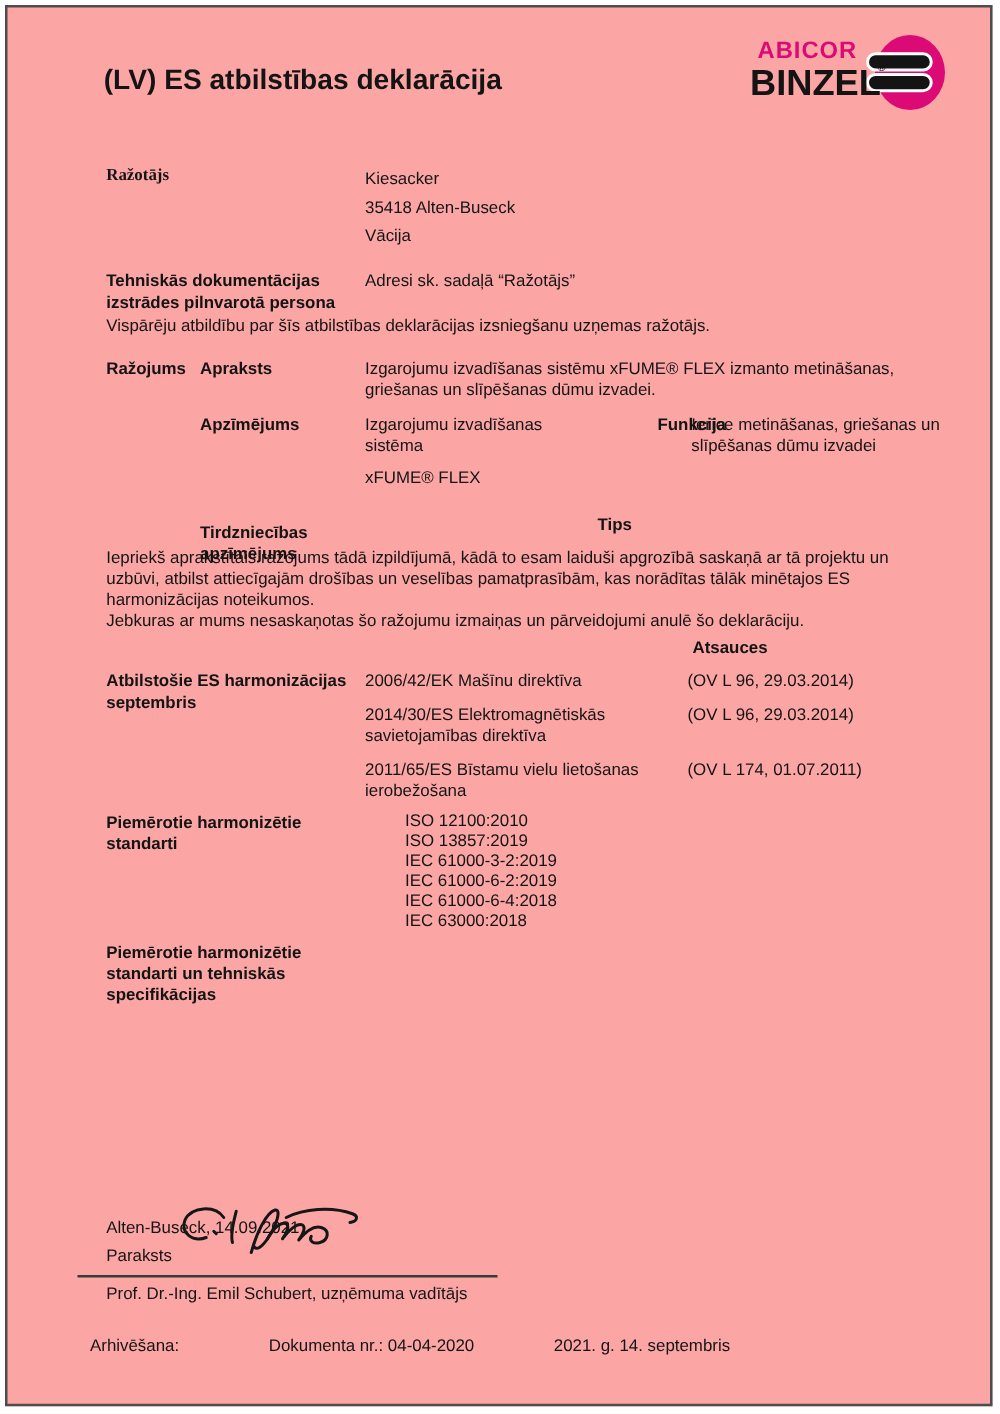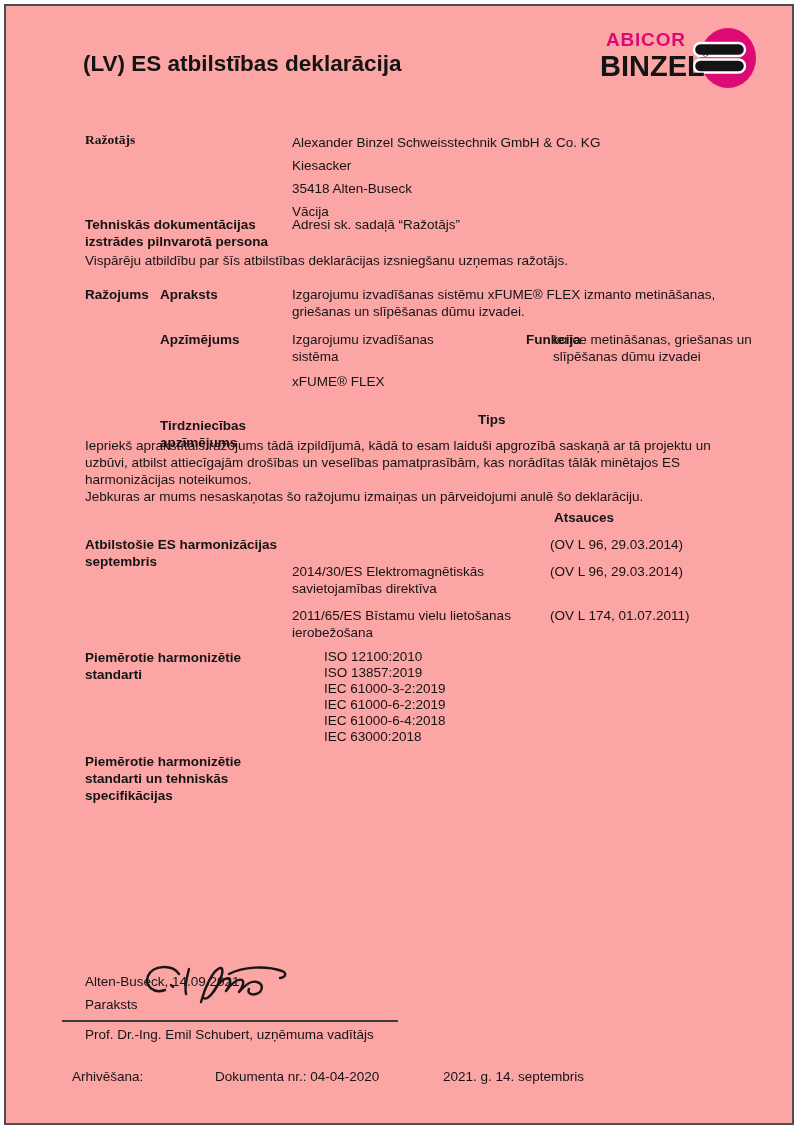--- a/index.html
+++ b/index.html
@@ -68,21 +68,20 @@
         <rect x="118" y="35.5" width="51" height="13" rx="6.5" fill="#141414"></rect>
       </g>
       <text x="30" y="22" font-size="19" font-weight="bold" letter-spacing="0.8" fill="#DB0A74">ABICOR</text>
       <text x="24" y="52" font-size="29" font-weight="bold" fill="#141414">BINZEL</text>
       <text x="126" y="33" font-size="9" font-weight="bold" fill="#141414">®</text>
     </svg>
   </div>
 
   <div class="abs b" id="mfr-label">Ražotājs</div>
   <div class="abs" id="mfr-value">
-    <div>Alexander Binzel Schweisstechnik GmbH &amp; Co. KG</div>
     <div>Kiesacker</div>
     <div>35418 Alten-Buseck</div>
     <div>Vācija</div>
   </div>
 
   <div class="abs b" id="td-label">Tehniskās dokumentācijas izstrādes pilnvarotā persona</div>
   <div class="abs" id="td-value">Adresi sk. sadaļā “Ražotājs”</div>
 
   <div class="abs" id="general">Vispārēju atbildību par šīs atbilstības deklarācijas izsniegšanu uzņemas ražotājs.</div>
 
@@ -99,20 +98,21 @@
   <div class="abs" id="type-value"></div>
 
   <div class="abs" id="decl">
     <div>Iepriekš aprakstītais ražojums tādā izpildījumā, kādā to esam laiduši apgrozībā saskaņā ar tā projektu un uzbūvi, atbilst attiecīgajām drošības un veselības pamatprasībām, kas norādītas tālāk minētajos ES harmonizācijas noteikumos.</div>
     <div>Jebkuras ar mums nesaskaņotas šo ražojumu izmaiņas un pārveidojumi anulē šo deklarāciju.</div>
   </div>
 
   <div class="abs b" id="refs-h">Atsauces</div>
 
   <div class="abs b" id="reg-label">Atbilstošie ES harmonizācijas septembris</div>
+  <div class="abs" id="reg1-name">2006/42/EK Mašīnu direktīva</div>
   <div class="abs" id="reg1-ref">(OV L 96, 29.03.2014)</div>
   <div class="abs" id="reg2-name">2014/30/ES Elektromagnētiskās savietojamības direktīva</div>
   <div class="abs" id="reg2-ref">(OV L 96, 29.03.2014)</div>
   <div class="abs" id="reg3-name">2011/65/ES Bīstamu vielu lietošanas ierobežošana</div>
   <div class="abs" id="reg3-ref">(OV L 174, 01.07.2011)</div>
 
   <div class="abs b" id="std-label">Piemērotie harmonizētie standarti</div>
   <div class="abs" id="std-list">
     <div>ISO 12100:2010</div>
     <div>ISO 13857:2019</div>

